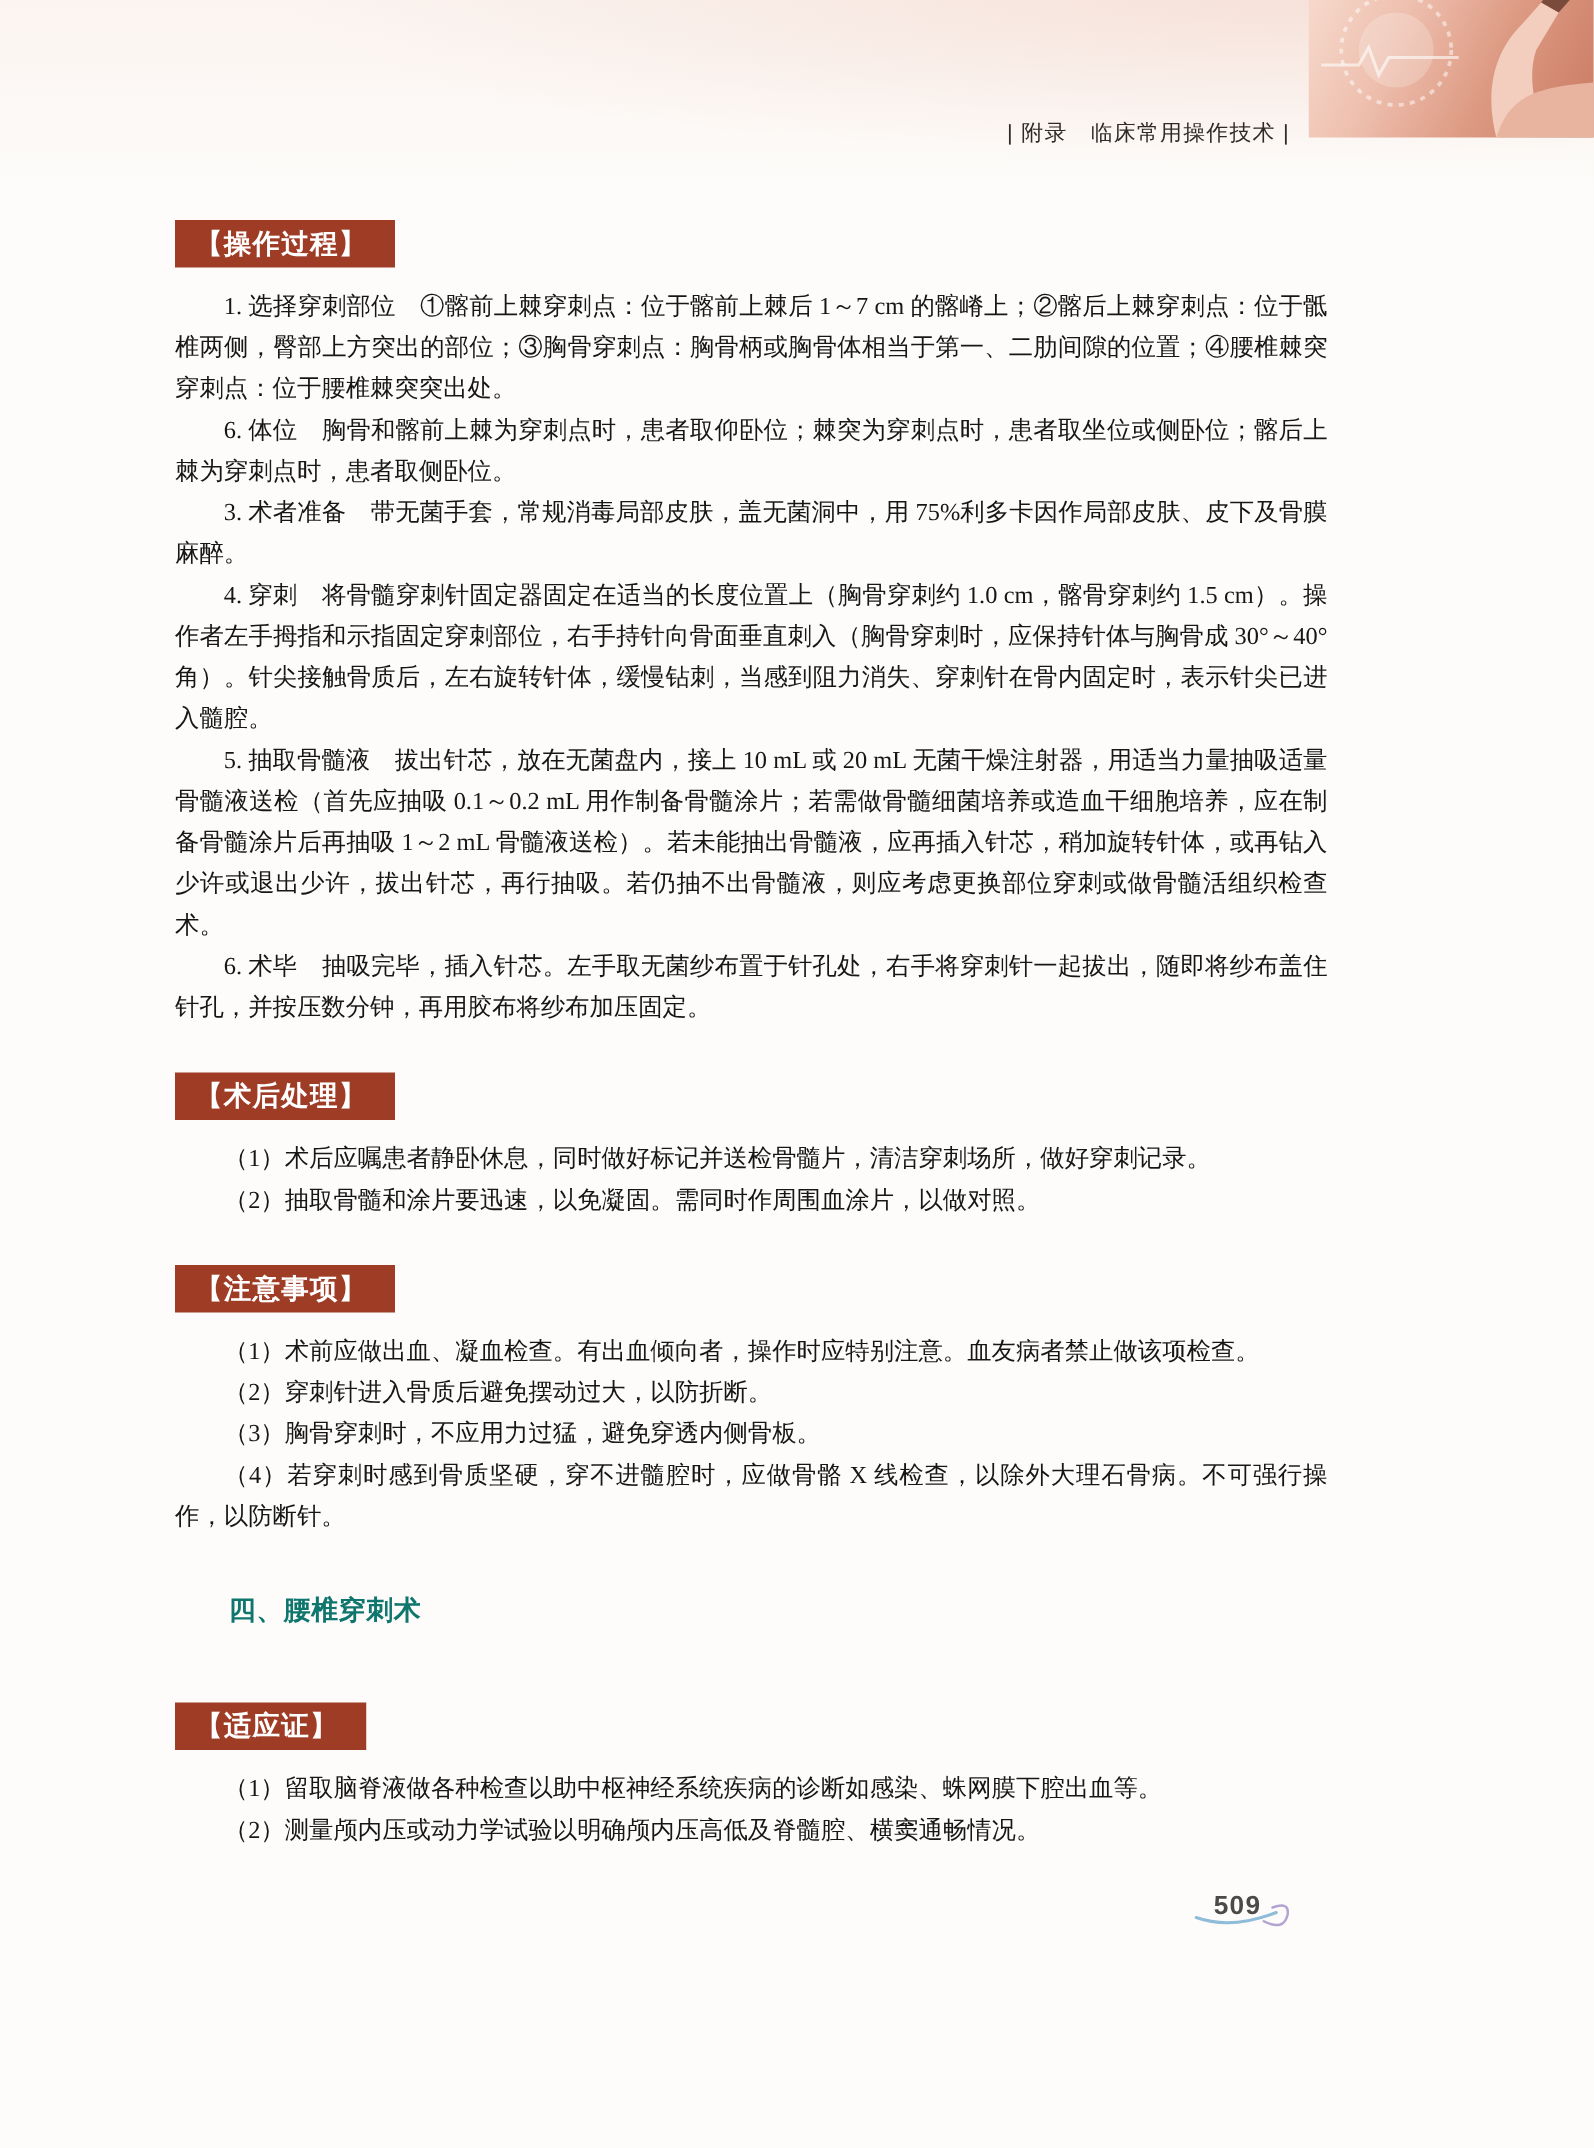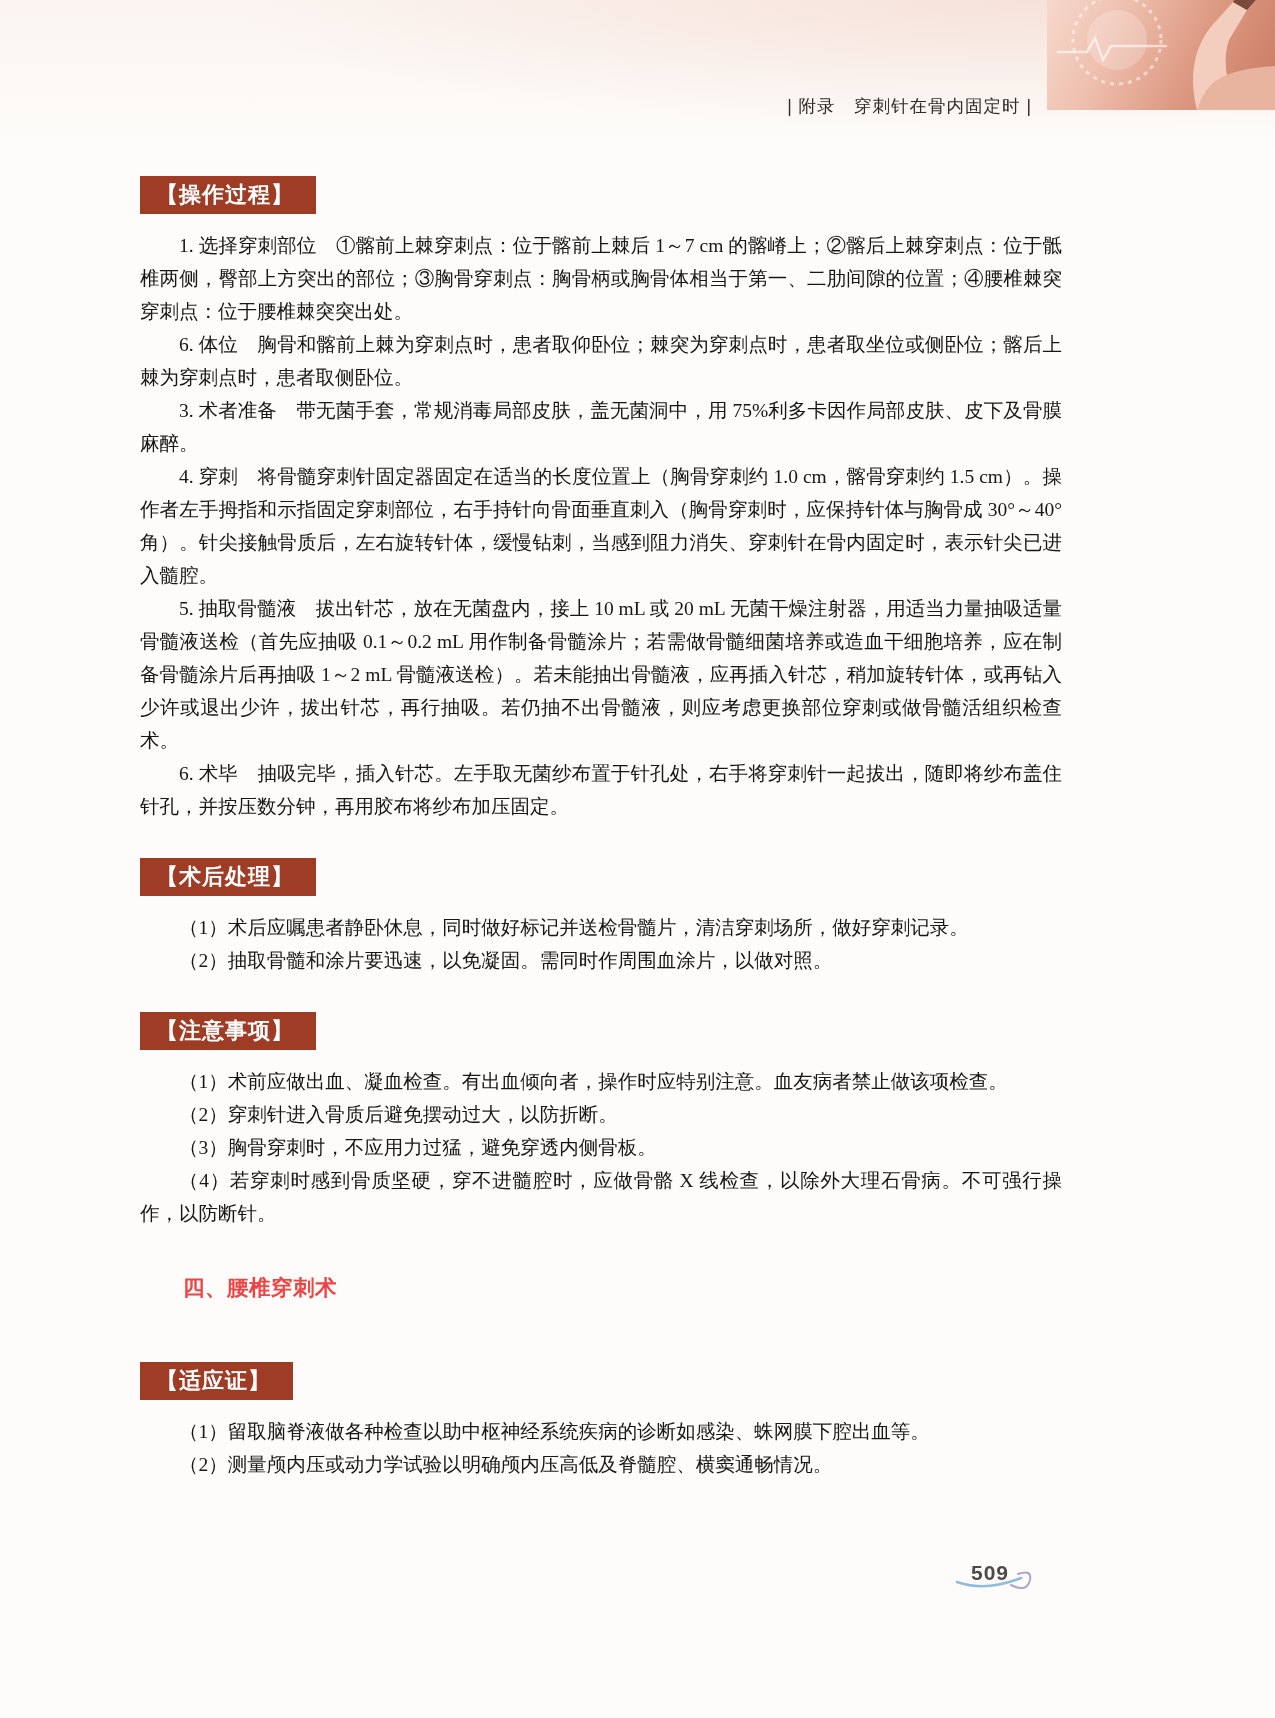--- a/index.html
+++ b/index.html
@@ -52,30 +52,30 @@
     margin:0 0 15px 0;
     letter-spacing:1px;
   }
   .gap-top{margin-top:35px;}
   p.body-p{
     margin:0;
     text-indent:2em;
   }
   .sub-heading{
     font-family:"Liberation Sans","DejaVu Sans",sans-serif;
-    color:#ef4444;
+    color:#0f766e;
     font-size:21.5px;
     font-weight:bold;
     margin:42px 0 22px 0;
     padding-left:2em;
     letter-spacing:.5px;
   }
   
   .footer{
-    position:absolute;top:1552px;right:236px;
+    position:absolute;top:1504px;right:236px;
     width:84px;height:44px;
   }
   .footer .orn{position:absolute;left:0;top:0;}
   .footer .num{
     position:absolute;left:16px;top:9px;
     font-family:"Liberation Sans","DejaVu Sans",sans-serif;
     font-size:21px;font-weight:bold;color:#4c4a48;letter-spacing:1px;
   }
 </style>
 </head>
@@ -88,21 +88,21 @@
       <circle cx="70" cy="40" r="44" fill="none" stroke="rgba(255,255,255,0.5)" stroke-width="3" stroke-dasharray="4 5"></circle>
       <circle cx="70" cy="40" r="30" fill="rgba(255,255,255,0.22)"></circle>
       <path d="M10 52 L40 52 L48 38 L56 60 L64 46 L120 46" fill="none" stroke="rgba(255,255,255,0.6)" stroke-width="2.5"></path>
       <path d="M150 110 C140 70 150 40 170 20 L186 2 L200 10 L182 40 C175 60 180 85 190 110 Z" fill="#f3cdbd"></path>
       <path d="M186 2 L200 10 L214 -6 L198 -16 Z" fill="#7a4a3a"></path>
       <path d="M150 110 C160 80 175 70 228 66 L228 110 Z" fill="#e8b4a0"></path>
     </svg>
   </div>
 
   <div class="running-head">
-    <span>| 附录　穿刺针在骨内固定时 |</span>
+    <span>| 附录　临床常用操作技术 |</span>
   </div>
 
   <div class="content">
 
     <div class="sec-head">【操作过程】</div>
 
     <p class="body-p">1. 选择穿刺部位　①髂前上棘穿刺点：位于髂前上棘后 1～7 cm 的髂嵴上；②髂后上棘穿刺点：位于骶椎两侧，臀部上方突出的部位；③胸骨穿刺点：胸骨柄或胸骨体相当于第一、二肋间隙的位置；④腰椎棘突穿刺点：位于腰椎棘突突出处。</p>
     <p class="body-p">6. 体位　胸骨和髂前上棘为穿刺点时，患者取仰卧位；棘突为穿刺点时，患者取坐位或侧卧位；髂后上棘为穿刺点时，患者取侧卧位。</p>
     <p class="body-p">3. 术者准备　带无菌手套，常规消毒局部皮肤，盖无菌洞中，用 75%利多卡因作局部皮肤、皮下及骨膜麻醉。</p>
     <p class="body-p">4. 穿刺　将骨髓穿刺针固定器固定在适当的长度位置上（胸骨穿刺约 1.0 cm，髂骨穿刺约 1.5 cm）。操作者左手拇指和示指固定穿刺部位，右手持针向骨面垂直刺入（胸骨穿刺时，应保持针体与胸骨成 30°～40°角）。针尖接触骨质后，左右旋转针体，缓慢钻刺，当感到阻力消失、穿刺针在骨内固定时，表示针尖已进入髓腔。</p>

